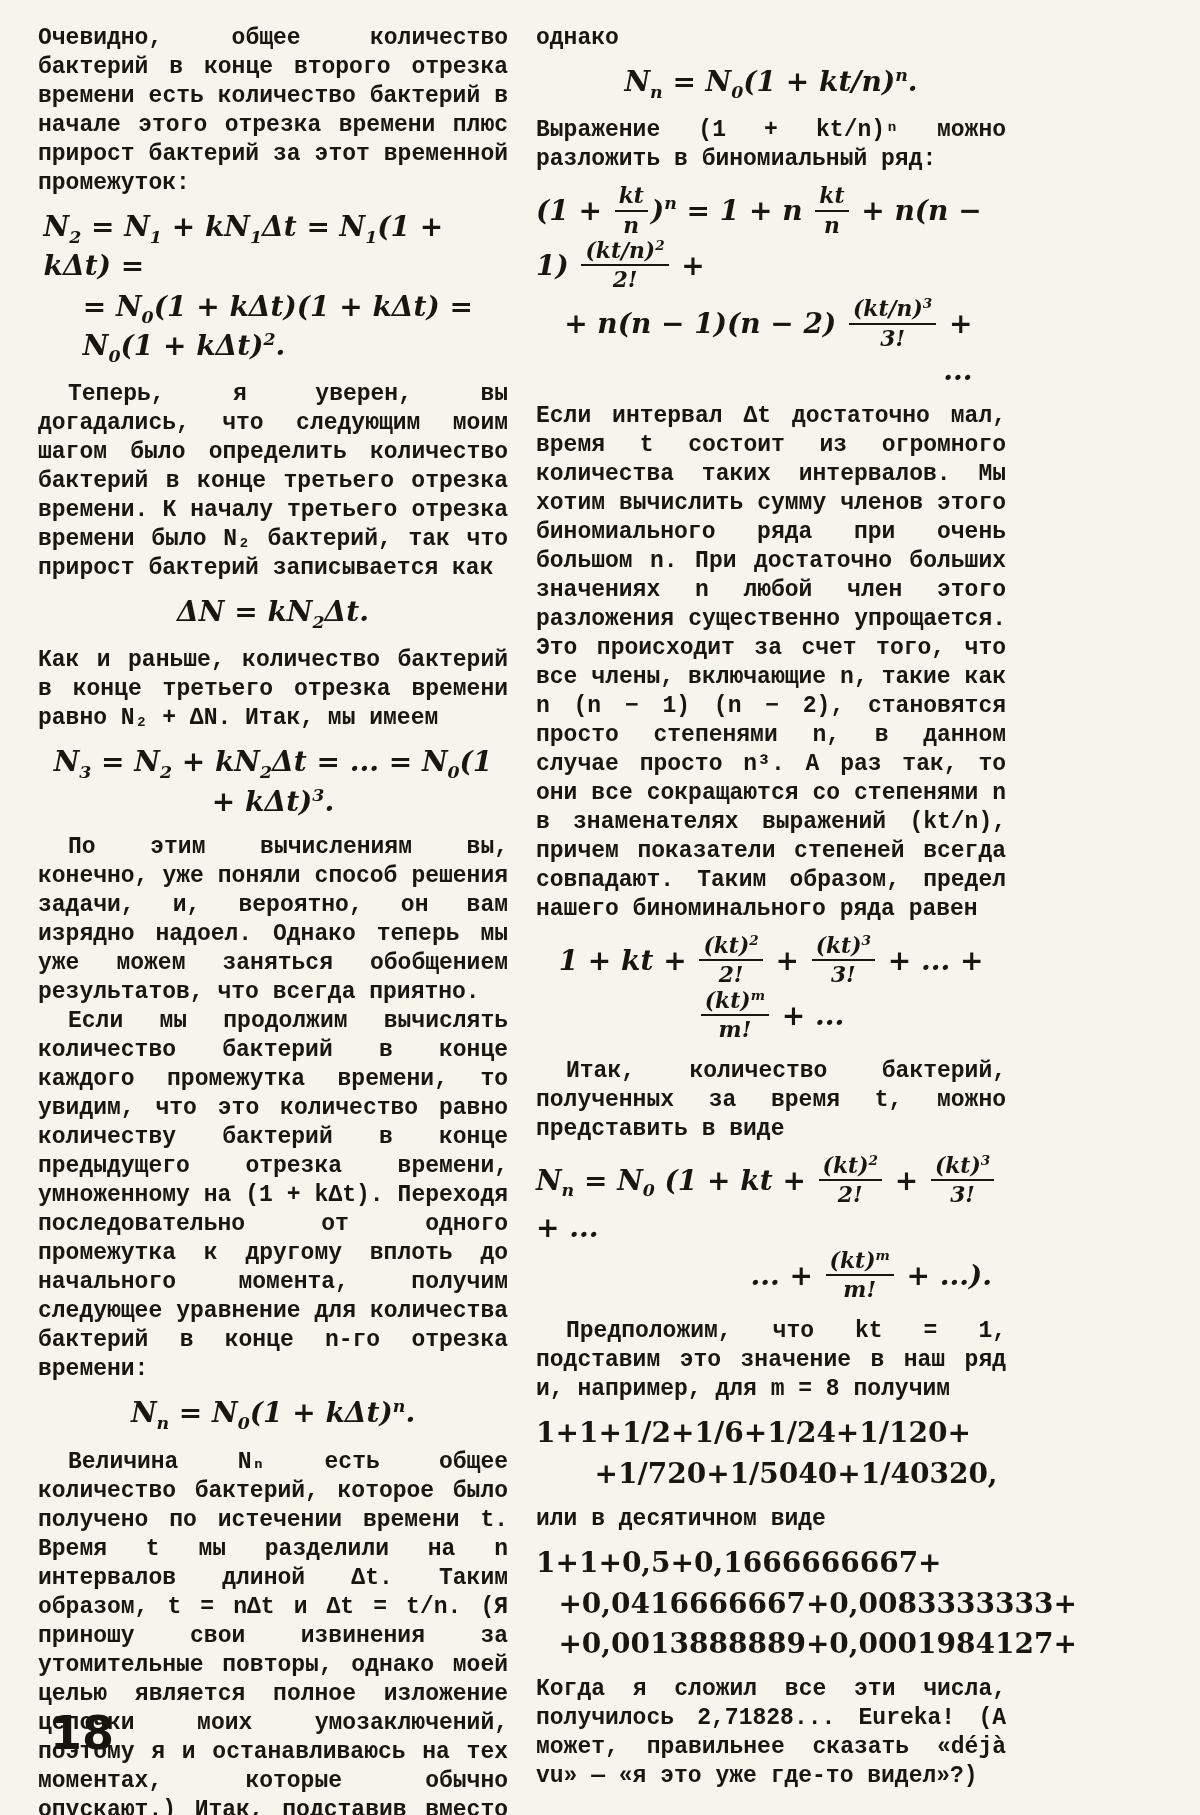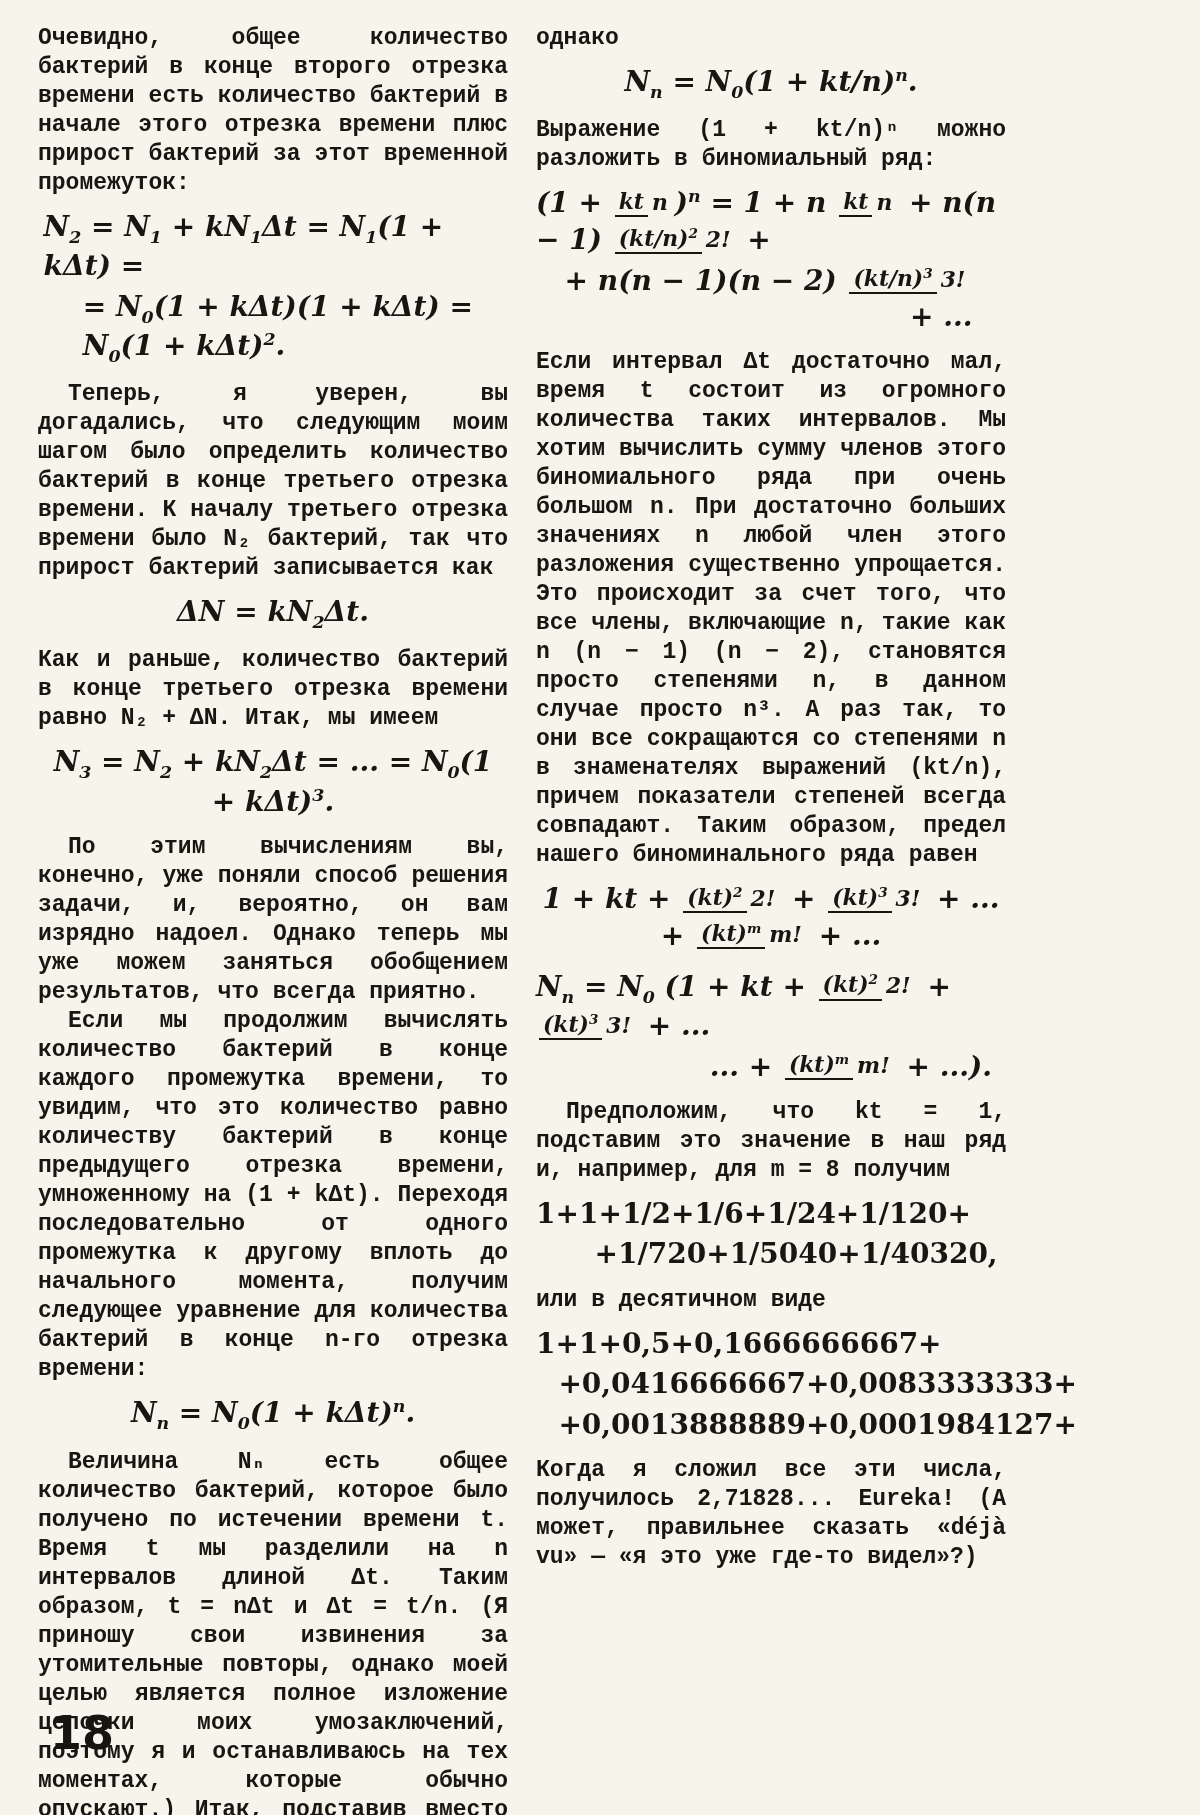--- a/index.html
+++ b/index.html
@@ -22,21 +22,21 @@
   .formula{
     margin:9px 0 11px;
     color:#181611;font-weight:700;font-size:28px;
   }
   .fline{line-height:1.3;padding:2px 0;font-style:italic;}
   .fline.upright{font-style:normal;}
   .fline.center{text-align:center;}
   .fline.right{text-align:right;}
   .fline.left{text-align:left;}
   .frac{
-    display:inline-flex;
+    display:inline-flex;flex-direction:column;
     vertical-align:middle;text-align:center;
     font-size:0.78em;line-height:1.15;margin:0 3px;
     position:relative;top:-2px;
   }
   .frac .num{border-bottom:2px solid currentColor;padding:0 4px 1px;}
   .frac .den{padding:1px 4px 0;}
   .formula sup{font-size:0.62em;}
   .formula sub{font-size:0.62em;}
   .page-number{
     position:absolute;left:50px;top:1710px;
@@ -98,20 +98,21 @@
               <span class="num">(kt)<sup>2</sup></span>
               <span class="den">2!</span>
             </span> + <span class="frac">
               <span class="num">(kt)<sup>3</sup></span>
               <span class="den">3!</span>
             </span> + ... + <span class="frac">
               <span class="num">(kt)<sup>m</sup></span>
               <span class="den">m!</span>
             </span> + ...</div>
         </div>
+        <p class="para indent">Итак, количество бактерий, полученных за время t, можно представить в виде</p>
         <div class="formula">
           <div class="fline left">N<sub>n</sub> = N<sub>0</sub> (1 + kt + <span class="frac">
               <span class="num">(kt)<sup>2</sup></span>
               <span class="den">2!</span>
             </span> + <span class="frac">
               <span class="num">(kt)<sup>3</sup></span>
               <span class="den">3!</span>
             </span> + ...</div>
           <div class="fline right" style="padding-right: 0.5em;">... + <span class="frac">
               <span class="num">(kt)<sup>m</sup></span>

